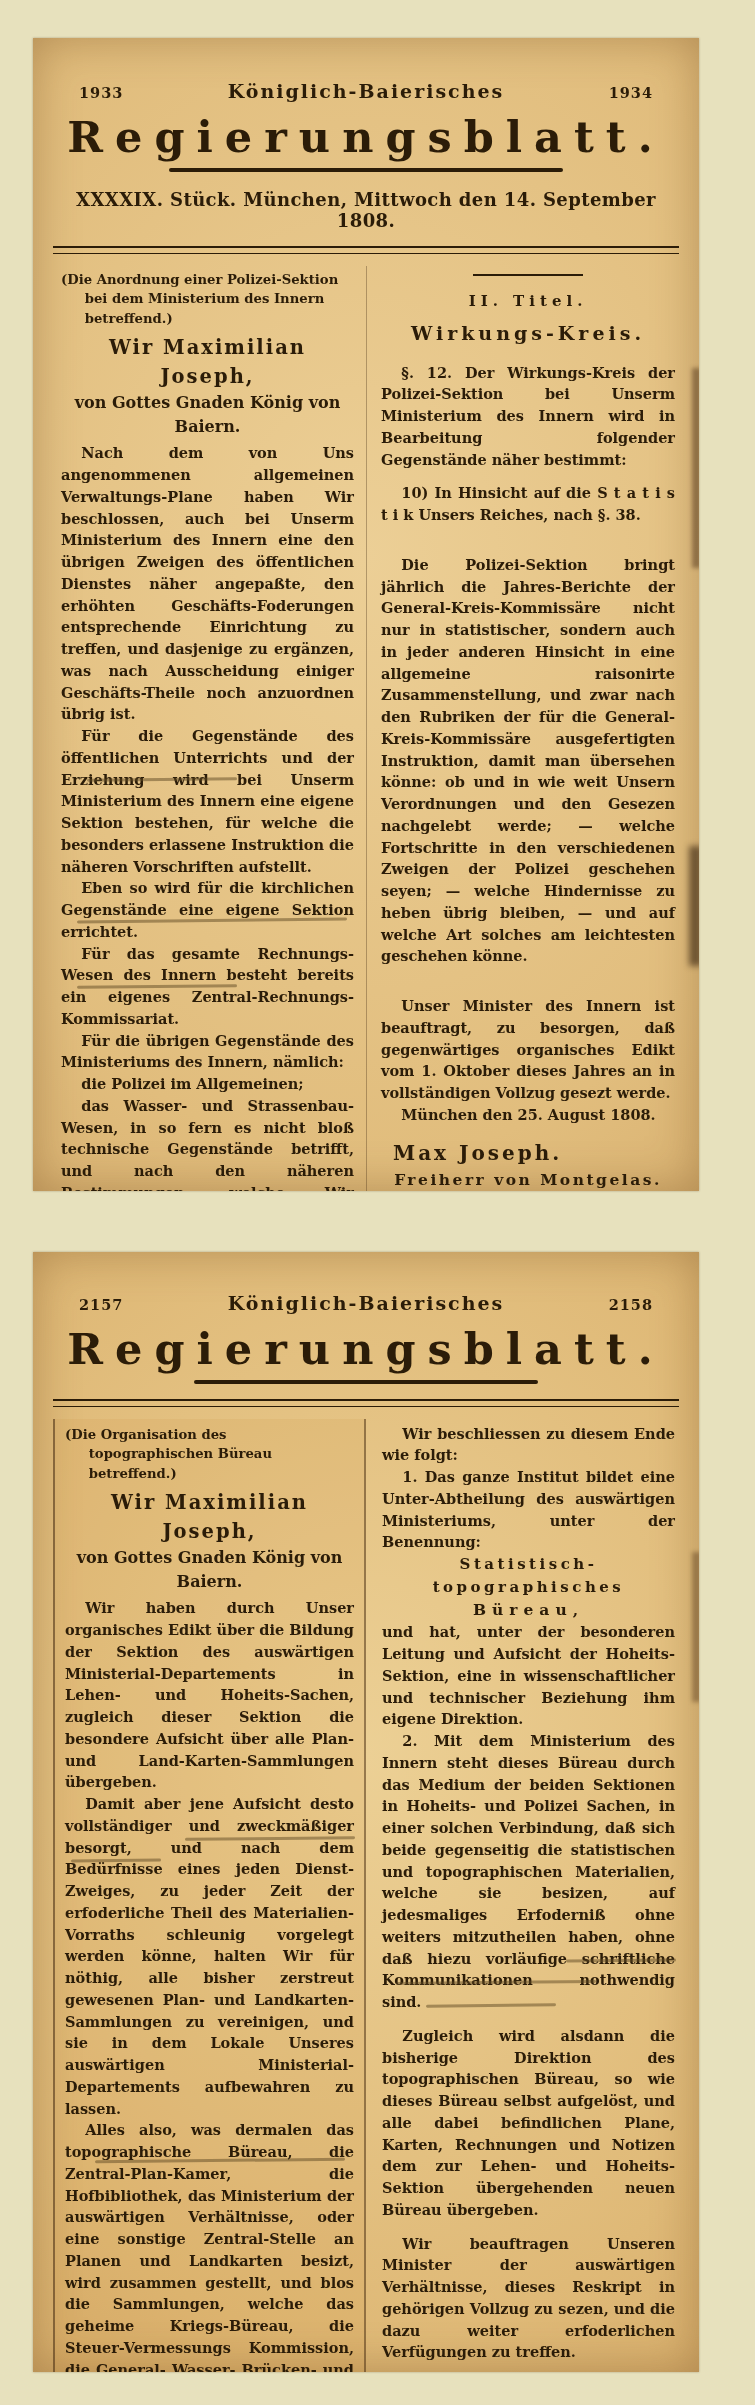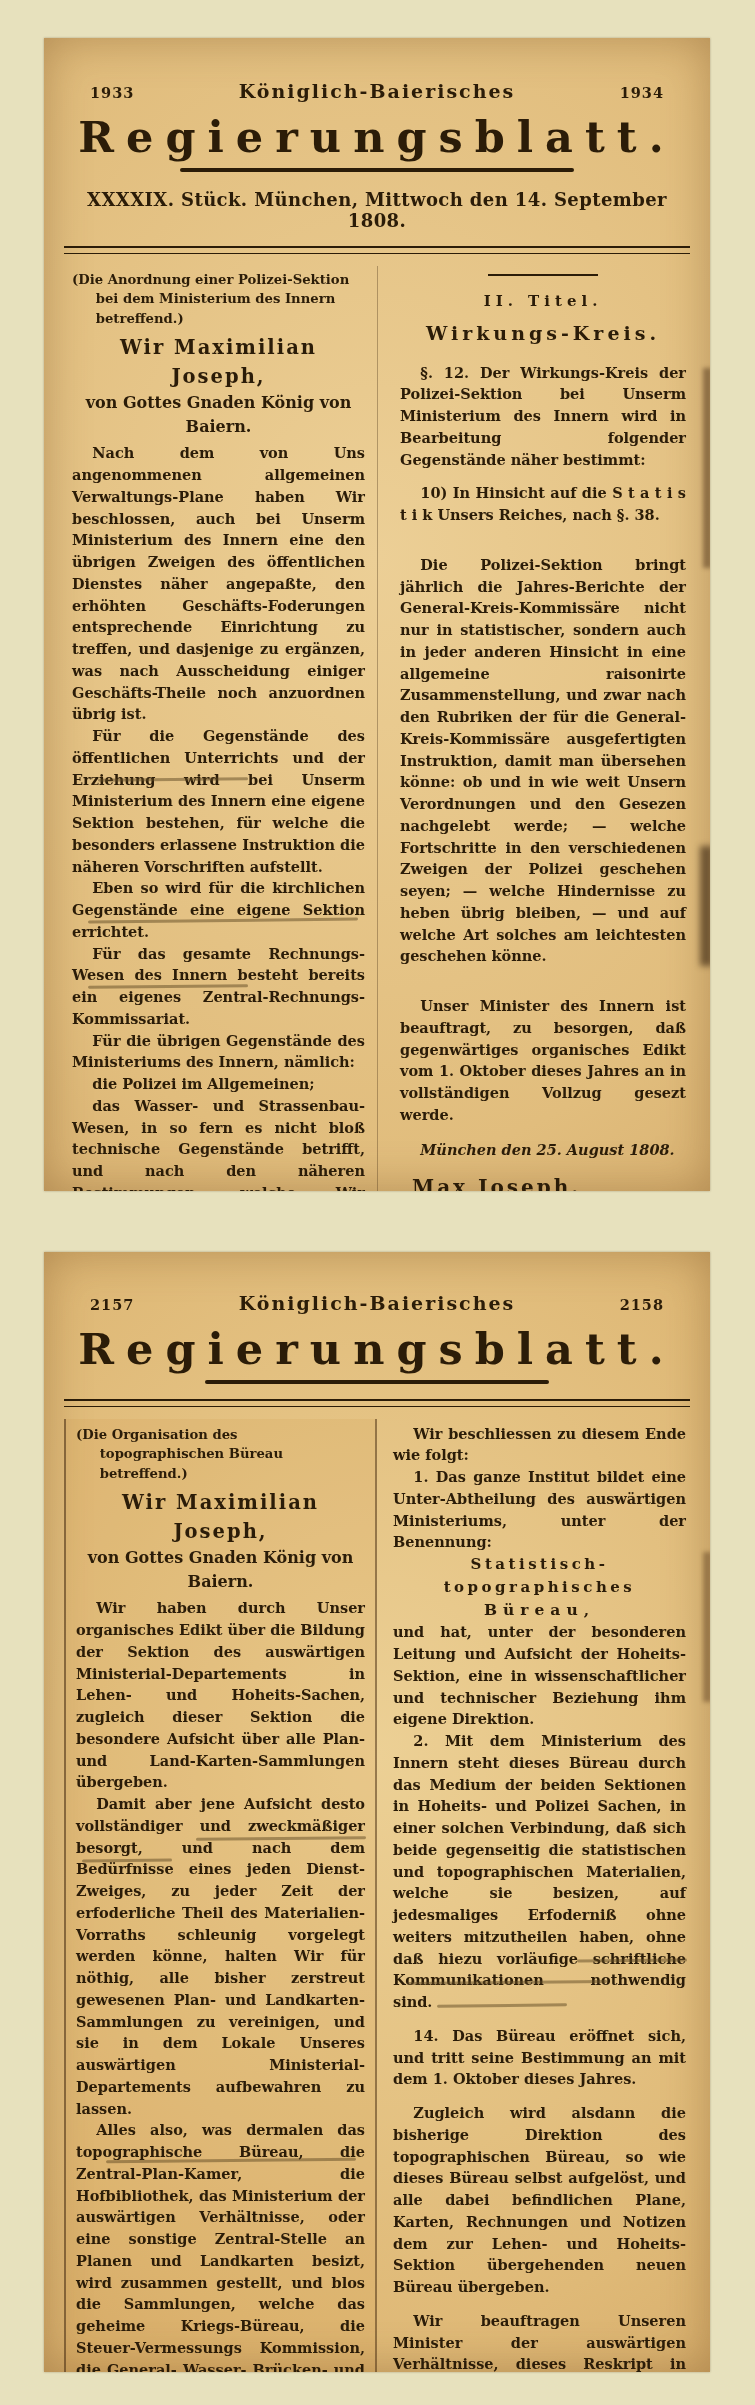--- a/index.html
+++ b/index.html
@@ -3,21 +3,21 @@
 <meta charset="utf-8">
 <style>
   html,body{margin:0;padding:0;}
   body{
     width:755px;height:2405px;position:relative;overflow:hidden;
     background:#e7e1bd;
     font-family:"DejaVu Serif","Liberation Serif",serif;
     color:#2b1c08;
   }
   .page{
-    position:absolute;left:44px;width:666px;overflow:hidden;
+    position:absolute;left:33px;width:666px;overflow:hidden;
     background:radial-gradient(120% 90% at 50% 45%, #eccf96 0%, #e1bd7d 58%, #cfa463 100%);
     box-shadow:inset 0 0 46px rgba(110,70,25,.38), 0 0 2px rgba(90,70,40,.4);
   }
   #pg1{top:38px;height:1153px;}
   #pg2{top:1252px;height:1120px;background:radial-gradient(120% 90% at 50% 45%, #ecd095 0%, #dfb977 58%, #cda05e 100%);}
   .inner{padding:0 20px;position:relative;}
   .masthead-row{display:flex;justify-content:space-between;align-items:baseline;padding:0 26px;margin-top:42px;}
   #pg2 .masthead-row{margin-top:40px;}
   .pageno{font-size:14.5px;font-weight:bold;letter-spacing:1px;}
   .masthead{font-size:19px;font-weight:bold;letter-spacing:2px;text-align:center;}
@@ -26,39 +26,39 @@
     margin-top:10px;white-space:nowrap;
   }
   .title-rule{height:3.5px;background:#2b1c08;width:63%;margin:6px auto 0;border-radius:2px;}
   #pg2 .title-rule{width:55%;}
   .issue-line{text-align:center;font-size:18px;font-weight:bold;margin-top:17px;letter-spacing:.4px;}
   #pg2 .issue-line{font-size:16.5px;margin-top:14px;}
   .rule-double{height:5px;border-top:2.5px solid #2b1c08;border-bottom:1.8px solid #2b1c08;margin-top:15px;}
   .cols{display:flex;margin-top:12px;align-items:stretch;}
   .col{width:50%;box-sizing:border-box;font-size:14.5px;font-weight:bold;line-height:1.5;position:relative;}
   .col-l{padding:4px 12px 0 8px;}
-  .col-r{padding:4px 4px 0 22px;border-left:1px solid rgba(70,45,20,.35);}
+  .col-r{padding:4px 4px 0 14px;border-left:1px solid rgba(70,45,20,.35);}
   #pg2 .col-l{
     border-left:2px solid rgba(70,45,20,.55);
     border-right:2px solid rgba(70,45,20,.5);
     background:rgba(196,126,44,.10);
     padding:6px 10px 0 10px;
   }
   #pg2 .col-r{border-left:none;padding-left:16px;}
   p{margin:0;}
   .par{text-align:justify;text-indent:1.4em;}
   .note{font-size:13.2px;padding-left:1.8em;text-indent:-1.8em;margin-bottom:4px;}
   .royal1{text-align:center;font-size:19.5px;font-weight:bold;letter-spacing:2px;margin-top:2px;}
   .royal2{text-align:center;font-size:16px;font-weight:bold;margin-bottom:3px;}
   .section-rule{width:110px;border-top:2.5px solid #2b1c08;margin:4px auto 14px;}
   .sect1{text-align:center;font-size:15px;letter-spacing:5px;}
   .sect2{text-align:center;font-size:19px;letter-spacing:4px;margin-top:7px;margin-bottom:14px;}
   .mt-sm{margin-top:12px;}
   .mt-lg{margin-top:28px;}
-  .dateline{text-indent:1.4em;margin-top:13px;font-style:italic;}
+  .dateline{text-indent:1.4em;}
   .sig-king{font-size:20px;letter-spacing:3px;margin:12px 0 0 12px;}
   .sig-min{text-align:center;font-size:15.5px;letter-spacing:2.5px;margin-top:0;}
   .sig-order{font-size:12.3px;text-align:right;margin-top:9px;padding-right:2px;}
   .sig-off{font-size:16px;letter-spacing:2px;text-align:right;padding-right:26px;margin-top:2px;}
   .bureau1{text-align:center;letter-spacing:3.5px;font-size:15px;}
   .bureau2{text-align:center;letter-spacing:6px;font-size:15.5px;}
   .squiggle{position:absolute;height:2.5px;background:rgba(96,74,36,.5);transform:rotate(-.6deg);border-radius:2px;}
   .smudge{position:absolute;pointer-events:none;}
   #pg1 .sm1{right:-2px;top:330px;width:9px;height:200px;background:rgba(80,52,25,.5);filter:blur(2px);}
   #pg1 .sm2{right:-3px;top:808px;width:13px;height:120px;background:rgba(48,30,12,.6);filter:blur(3px);}
@@ -141,21 +141,20 @@
         <div class="squiggle" style="left:16px;top:440px;width:90px;"></div>
         <div class="squiggle" style="left:40px;top:740px;width:250px;"></div>
       </div>
       <div class="col col-r">
         <p class="par">Wir beschliessen zu diesem Ende wie folgt:</p>
         <p class="par">1. Das ganze Institut bildet eine Unter-Abtheilung des auswärtigen Ministeriums, unter der Benennung:</p>
         <p class="bureau1">Statistisch-topographisches</p>
         <p class="bureau2">Büreau,</p>
         <p class="par" style="text-indent:0;">und hat, unter der besonderen Leitung und Aufsicht der Hoheits-Sektion, eine in wissenschaftlicher und technischer Beziehung ihm eigene Direktion.</p>
         <p class="par">2. Mit dem Ministerium des Innern steht dieses Büreau durch das Medium der beiden Sektionen in Hoheits- und Polizei Sachen, in einer solchen Verbindung, daß sich beide gegenseitig die statistischen und topographischen Materialien, welche sie besizen, auf jedesmaliges Erfoderniß ohne weiters mitzutheilen haben, ohne daß hiezu vorläufige schriftliche Kommunikationen nothwendig sind.</p>
-        <p class="par mt-sm">14. Das Büreau eröffnet sich, und tritt seine Bestimmung an mit dem 1. Oktober dieses Jahres.</p>
         <p class="par mt-sm">Zugleich wird alsdann die bisherige Direktion des topographischen Büreau, so wie dieses Büreau selbst aufgelöst, und alle dabei befindlichen Plane, Karten, Rechnungen und Notizen dem zur Lehen- und Hoheits-Sektion übergehenden neuen Büreau übergeben.</p>
         <p class="par mt-sm">Wir beauftragen Unseren Minister der auswärtigen Verhältnisse, dieses Reskript in gehörigen Vollzug zu sezen, und die dazu weiter erfoderlichen Verfügungen zu treffen.</p>
 
         <div class="squiggle" style="left:200px;top:540px;width:110px;"></div>
         <div class="squiggle" style="left:30px;top:562px;width:200px;"></div>
         <div class="squiggle" style="left:60px;top:585px;width:130px;"></div>
       </div>
     </div>
   </div>
   <div class="smudge sm1"></div>

